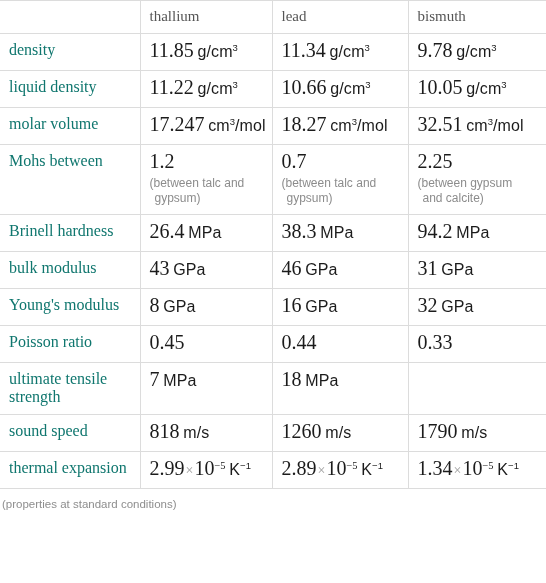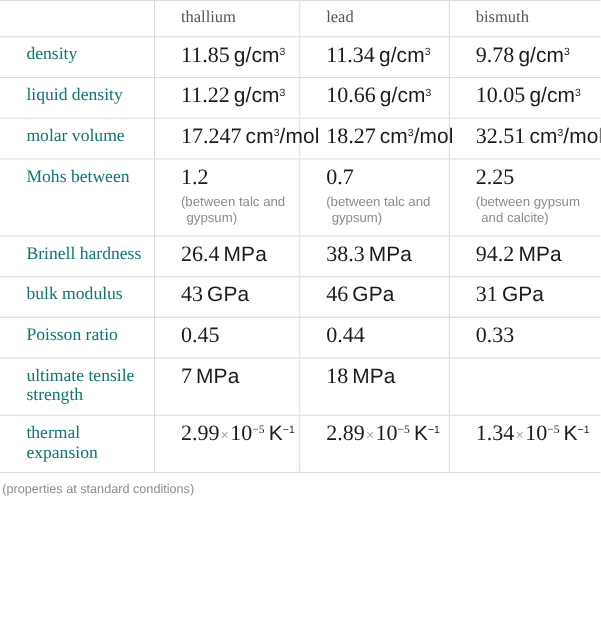--- a/index.html
+++ b/index.html
@@ -32,21 +32,21 @@
   table.props col.c-v1    { width: 132px; }
   table.props col.c-v2    { width: 136px; }
   table.props col.c-v3    { width: 138px; }
 
   table.props td,
   table.props th {
     border-top: 1px solid #dcdcdc;
     border-bottom: 1px solid #dcdcdc;
     border-left: 1px solid #dcdcdc;
     border-right: 1px solid #dcdcdc;
-    padding: 7px 9px 8px 24px;
+    padding: 7px 9px 8px 9px;
     vertical-align: top;
     text-align: left;
     font-weight: normal;
   }
   
   table.props tr > *:first-child { border-left: none; }
   table.props tr > *:last-child  { border-right: none; }
 
   
   thead th.corner {
@@ -73,21 +73,21 @@
     color: #1b1b1b;
     font-family: "Liberation Serif", serif;
     font-size: 15px;
     line-height: 19px;
     white-space: nowrap;
   }
 
   
   .u {
     font-family: "Liberation Sans", sans-serif;
-    font-size: 19px;
+    font-size: 16px;
     letter-spacing: 0.1px;
   }
   .num {
     font-family: "Liberation Serif", serif;
     font-size: 20px;
   }
   sup {
     font-family: "Liberation Sans", sans-serif;
     font-size: 9.5px;
     vertical-align: super;
@@ -176,32 +176,44 @@
           <td class="val"><span class="num">38.3</span> <span class="u">MPa</span></td>
           <td class="val"><span class="num">94.2</span> <span class="u">MPa</span></td>
         </tr>
         <tr>
           <td class="rowlabel">bulk modulus</td>
           <td class="val"><span class="num">43</span> <span class="u">GPa</span></td>
           <td class="val"><span class="num">46</span> <span class="u">GPa</span></td>
           <td class="val"><span class="num">31</span> <span class="u">GPa</span></td>
         </tr>
         <tr>
+          <td class="rowlabel">Young's modulus</td>
+          <td class="val"><span class="num">8</span> <span class="u">GPa</span></td>
+          <td class="val"><span class="num">16</span> <span class="u">GPa</span></td>
+          <td class="val"><span class="num">32</span> <span class="u">GPa</span></td>
+        </tr>
+        <tr>
           <td class="rowlabel">Poisson ratio</td>
           <td class="val"><span class="num">0.45</span></td>
           <td class="val"><span class="num">0.44</span></td>
           <td class="val"><span class="num">0.33</span></td>
         </tr>
         <tr>
           <td class="rowlabel">ultimate tensile strength</td>
           <td class="val"><span class="num">7</span> <span class="u">MPa</span></td>
           <td class="val"><span class="num">18</span> <span class="u">MPa</span></td>
           <td class="val"><span class="blank">&nbsp;</span></td>
         </tr>
         <tr>
+          <td class="rowlabel">sound speed</td>
+          <td class="val"><span class="num">818</span> <span class="u">m/s</span></td>
+          <td class="val"><span class="num">1260</span> <span class="u">m/s</span></td>
+          <td class="val"><span class="num">1790</span> <span class="u">m/s</span></td>
+        </tr>
+        <tr>
           <td class="rowlabel">thermal expansion</td>
           <td class="val"><span class="num">2.99</span><span class="times">×</span><span class="num">10</span><sup class="ser">−5</sup> <span class="u">K</span><sup>−1</sup></td>
           <td class="val"><span class="num">2.89</span><span class="times">×</span><span class="num">10</span><sup class="ser">−5</sup> <span class="u">K</span><sup>−1</sup></td>
           <td class="val"><span class="num">1.34</span><span class="times">×</span><span class="num">10</span><sup class="ser">−5</sup> <span class="u">K</span><sup>−1</sup></td>
         </tr>
       </tbody>
   </table>
 
   <div class="footnote">(properties at standard conditions)</div>
 </div>

